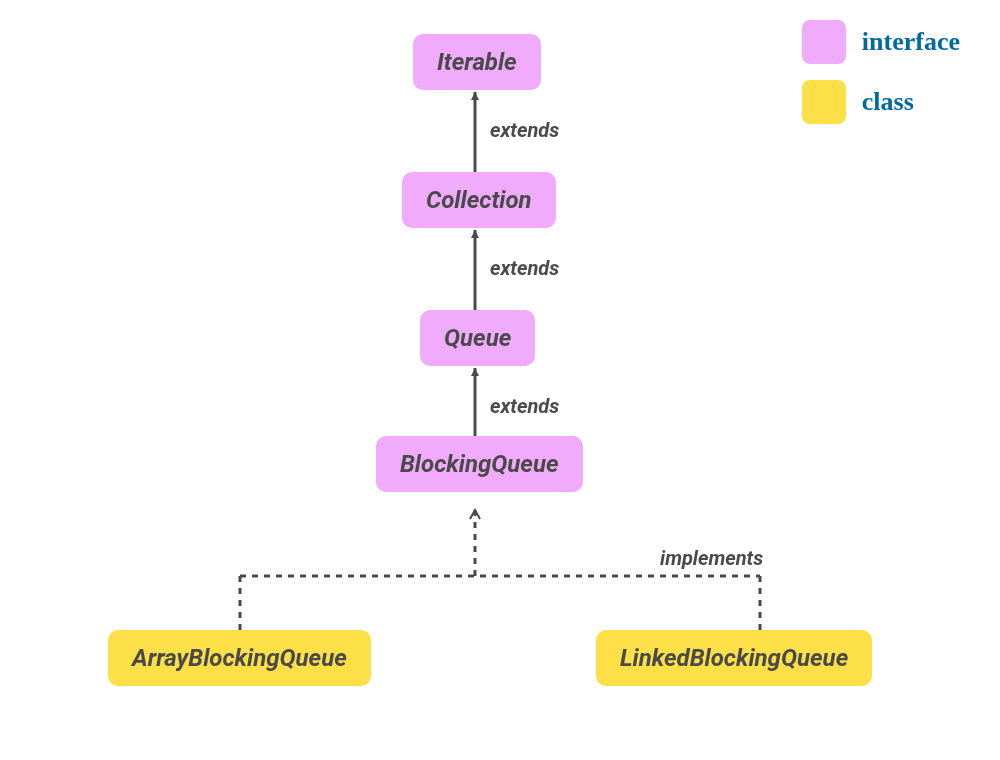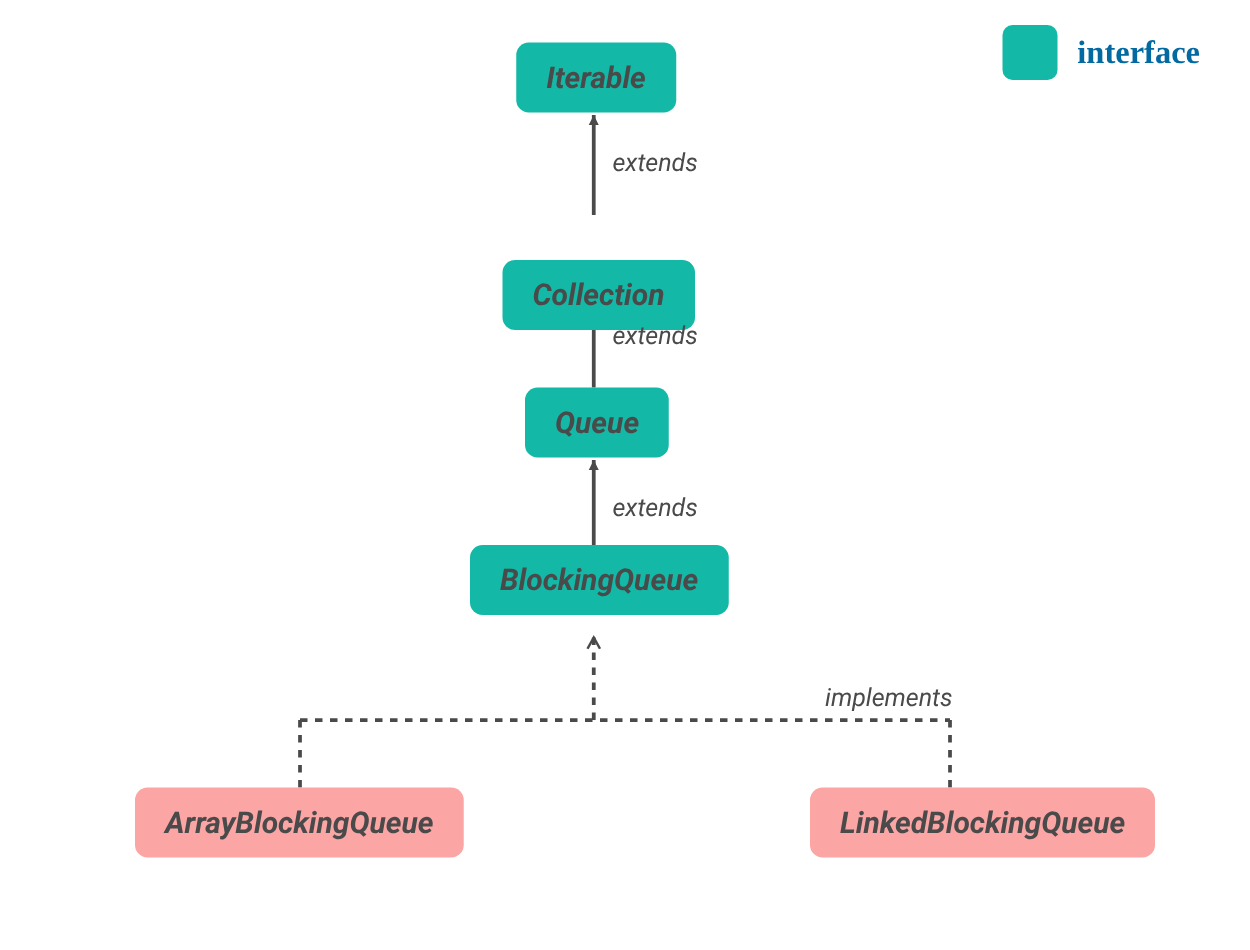--- a/index.html
+++ b/index.html
@@ -14,22 +14,22 @@
     position: absolute;
     border-radius: 10px;
     padding: 14px 24px;
     font-size: 24px;
     font-weight: 700;
     font-style: italic;
     color: #4a4a4a;
     text-align: center;
     white-space: nowrap;
   }
-  .interface-node { background: #14b8a6; }
-  .class-node { background: #fca5a5; }
+  .interface-node { background: #f0abfc; }
+  .class-node { background: #fde047; }
   .legend {
     position: absolute;
     right: 40px;
     top: 20px;
     display: flex;
     flex-direction: column;
     gap: 16px;
   }
   .legend-row {
     display: flex;
@@ -45,35 +45,40 @@
     font-size: 26px;
     font-weight: 700;
     color: #0369a1;
     font-family: Liberation Serif, serif;
   }
   .edge-label {
     position: absolute;
     font-size: 20px;
     font-style: italic;
     color: #4a4a4a;
+    font-weight: bold;
   }
   svg.connectors {
     position: absolute;
     top: 0; left: 0;
     width: 1000px; height: 760px;
     pointer-events: none;
   }
 </style>
 </head>
 <body>
 
 <div class="legend">
   <div class="legend-row">
     <div class="legend-swatch interface-node"></div>
     <span class="legend-label">interface</span>
+  </div>
+  <div class="legend-row">
+    <div class="legend-swatch class-node"></div>
+    <span class="legend-label">class</span>
   </div>
 </div>
 
 <svg class="connectors">
   <defs>
     <marker id="arrowhead" markerWidth="12" markerHeight="12" refX="10" refY="6" orient="auto" markerUnits="userSpaceOnUse">
       <path d="M2,2 L10,6 L2,10 Z" fill="#4a4a4a"></path>
     </marker>
     <marker id="arrowhead-open" markerWidth="14" markerHeight="14" refX="11" refY="7" orient="auto" markerUnits="userSpaceOnUse">
       <path d="M2,2 L11,7 L2,12" fill="none" stroke="#4a4a4a" stroke-width="2"></path>
@@ -92,36 +97,36 @@
 
   <line x1="240" y1="576" x2="240" y2="630" stroke="#4a4a4a" stroke-width="3" stroke-dasharray="6,6"></line>
 
   <line x1="760" y1="576" x2="760" y2="630" stroke="#4a4a4a" stroke-width="3" stroke-dasharray="6,6"></line>
 </svg>
 
 <div class="node interface-node" style="left:413px; top:34px;">
   <span>Iterable</span>
 </div>
 
-<div class="node interface-node" style="left:402px; top:172px;margin-top:36px;">
+<div class="node interface-node" style="left:402px; top:172px;">
   <span>Collection</span>
 </div>
 
 <div class="node interface-node" style="left:420px; top:310px;">
   <span>Queue</span>
 </div>
 
 <div class="node interface-node" style="left:376px; top:436px;">
   <span>BlockingQueue</span>
 </div>
 
 <div class="node class-node" style="left:108px; top:630px;">
   <span>ArrayBlockingQueue</span>
 </div>
 
-<div class="node class-node" style="left:648px; top:630px;">
+<div class="node class-node" style="left:596px; top:630px;">
   <span>LinkedBlockingQueue</span>
 </div>
 
 <span class="edge-label" style="left:490px; top:118px;">extends</span>
 <span class="edge-label" style="left:490px; top:256px;">extends</span>
 <span class="edge-label" style="left:490px; top:394px;">extends</span>
 <span class="edge-label" style="left:660px; top:546px;">implements</span>
 
 </body></html>

